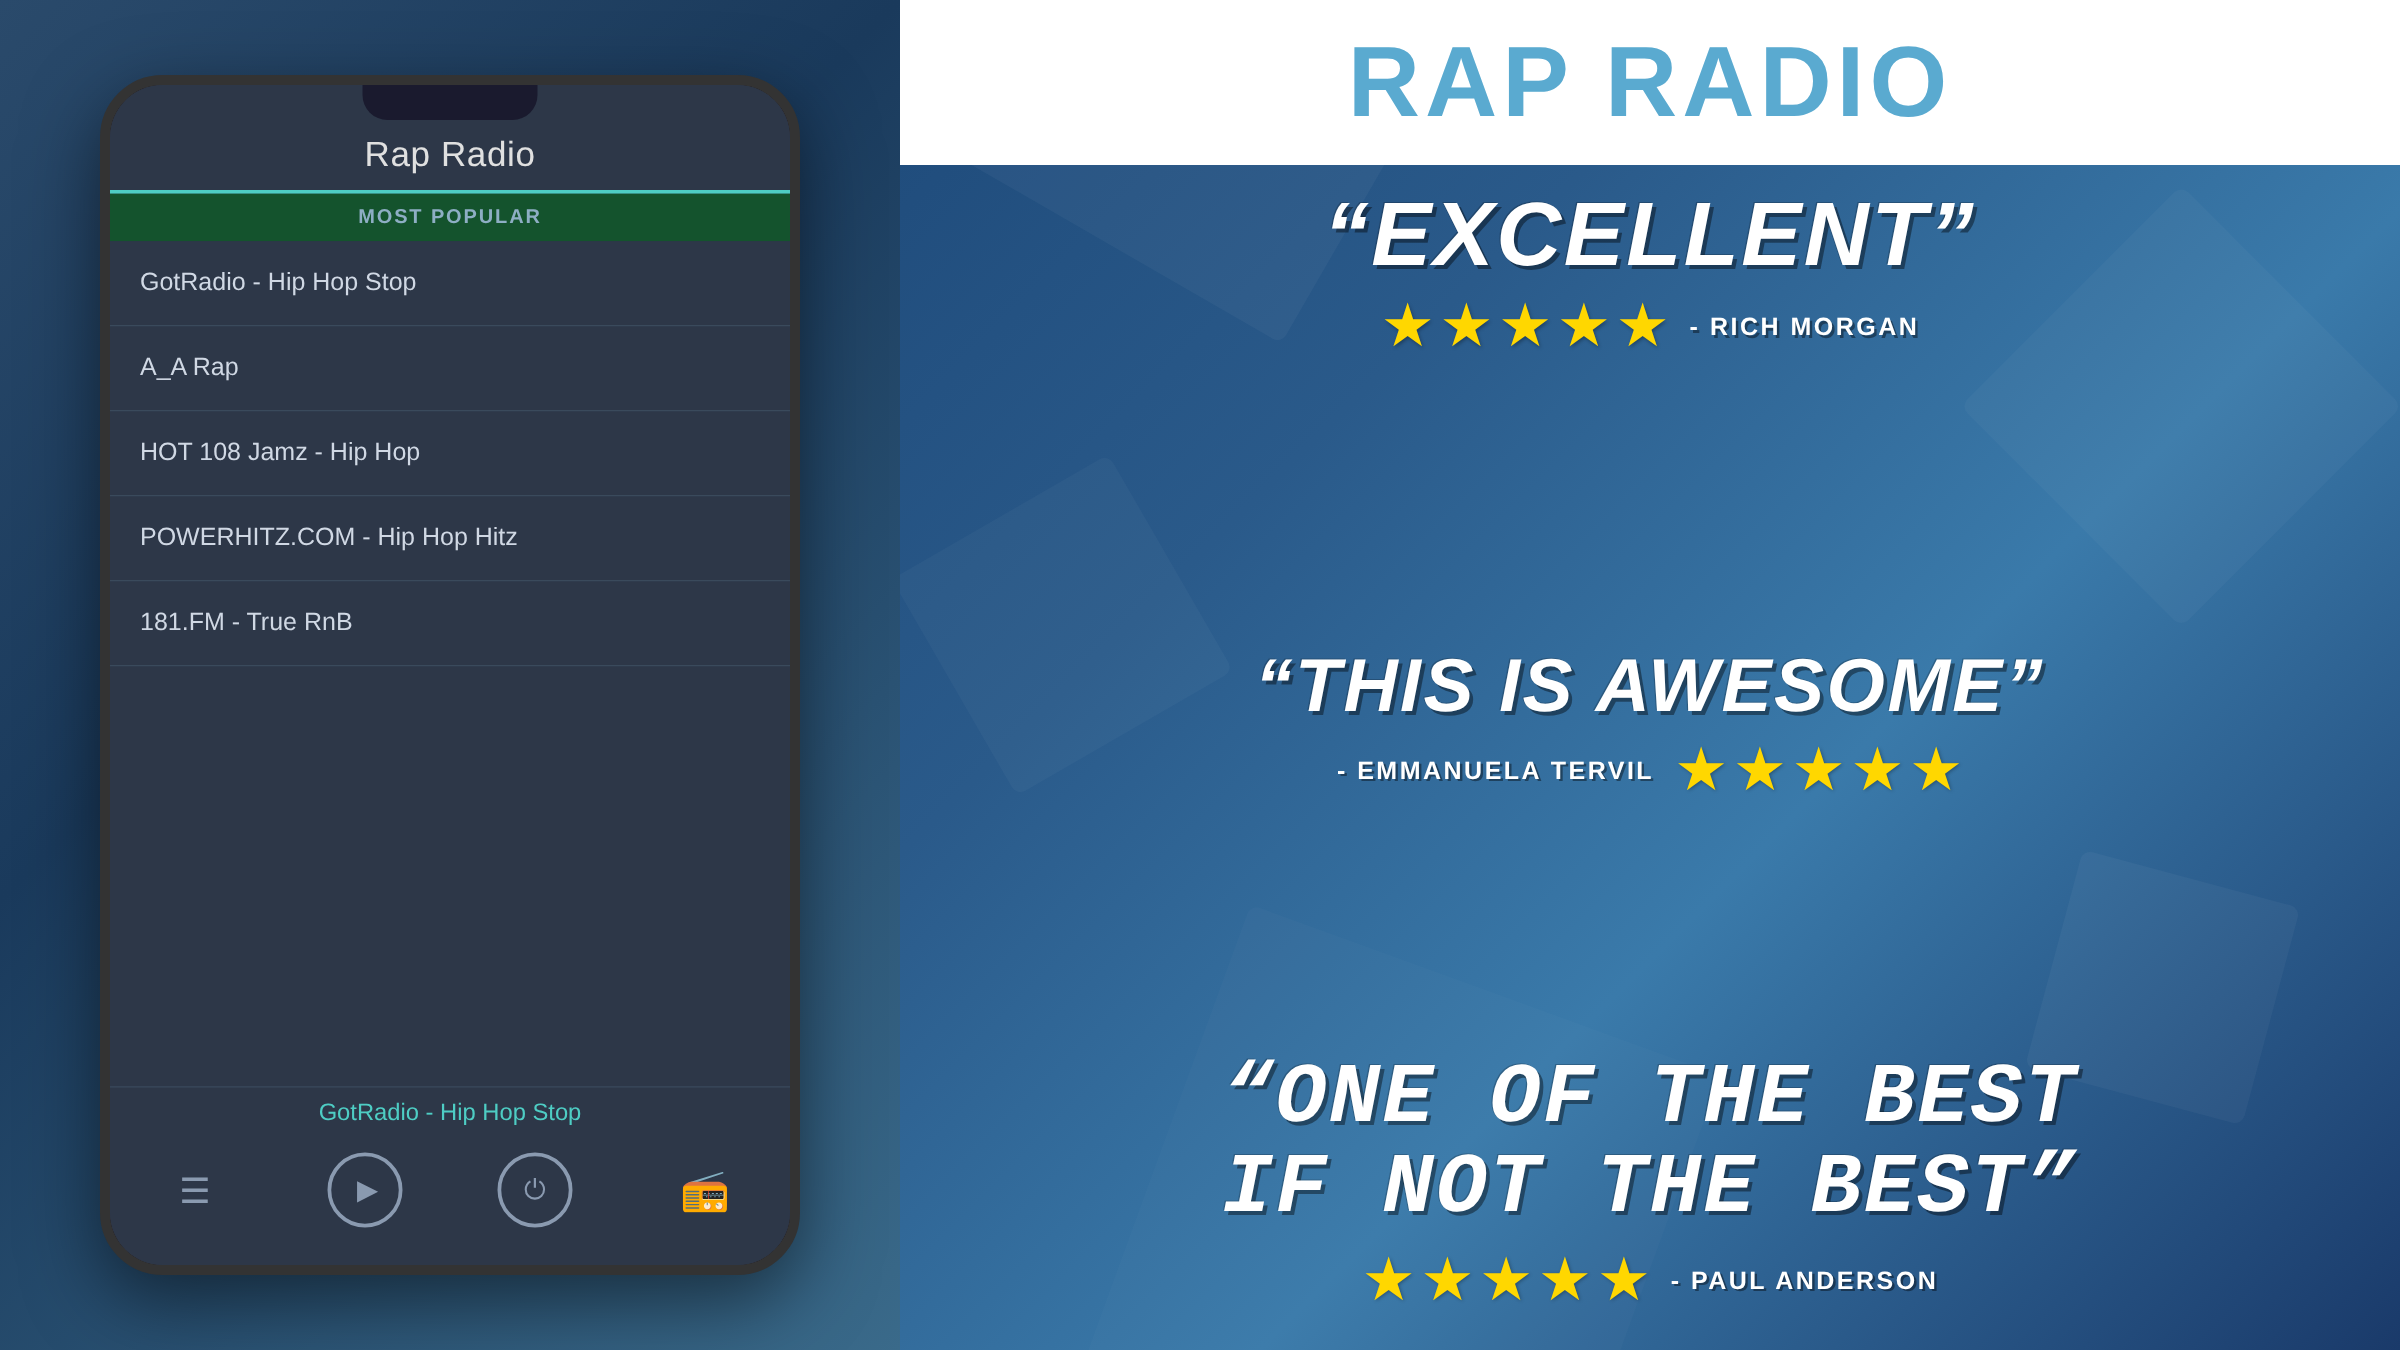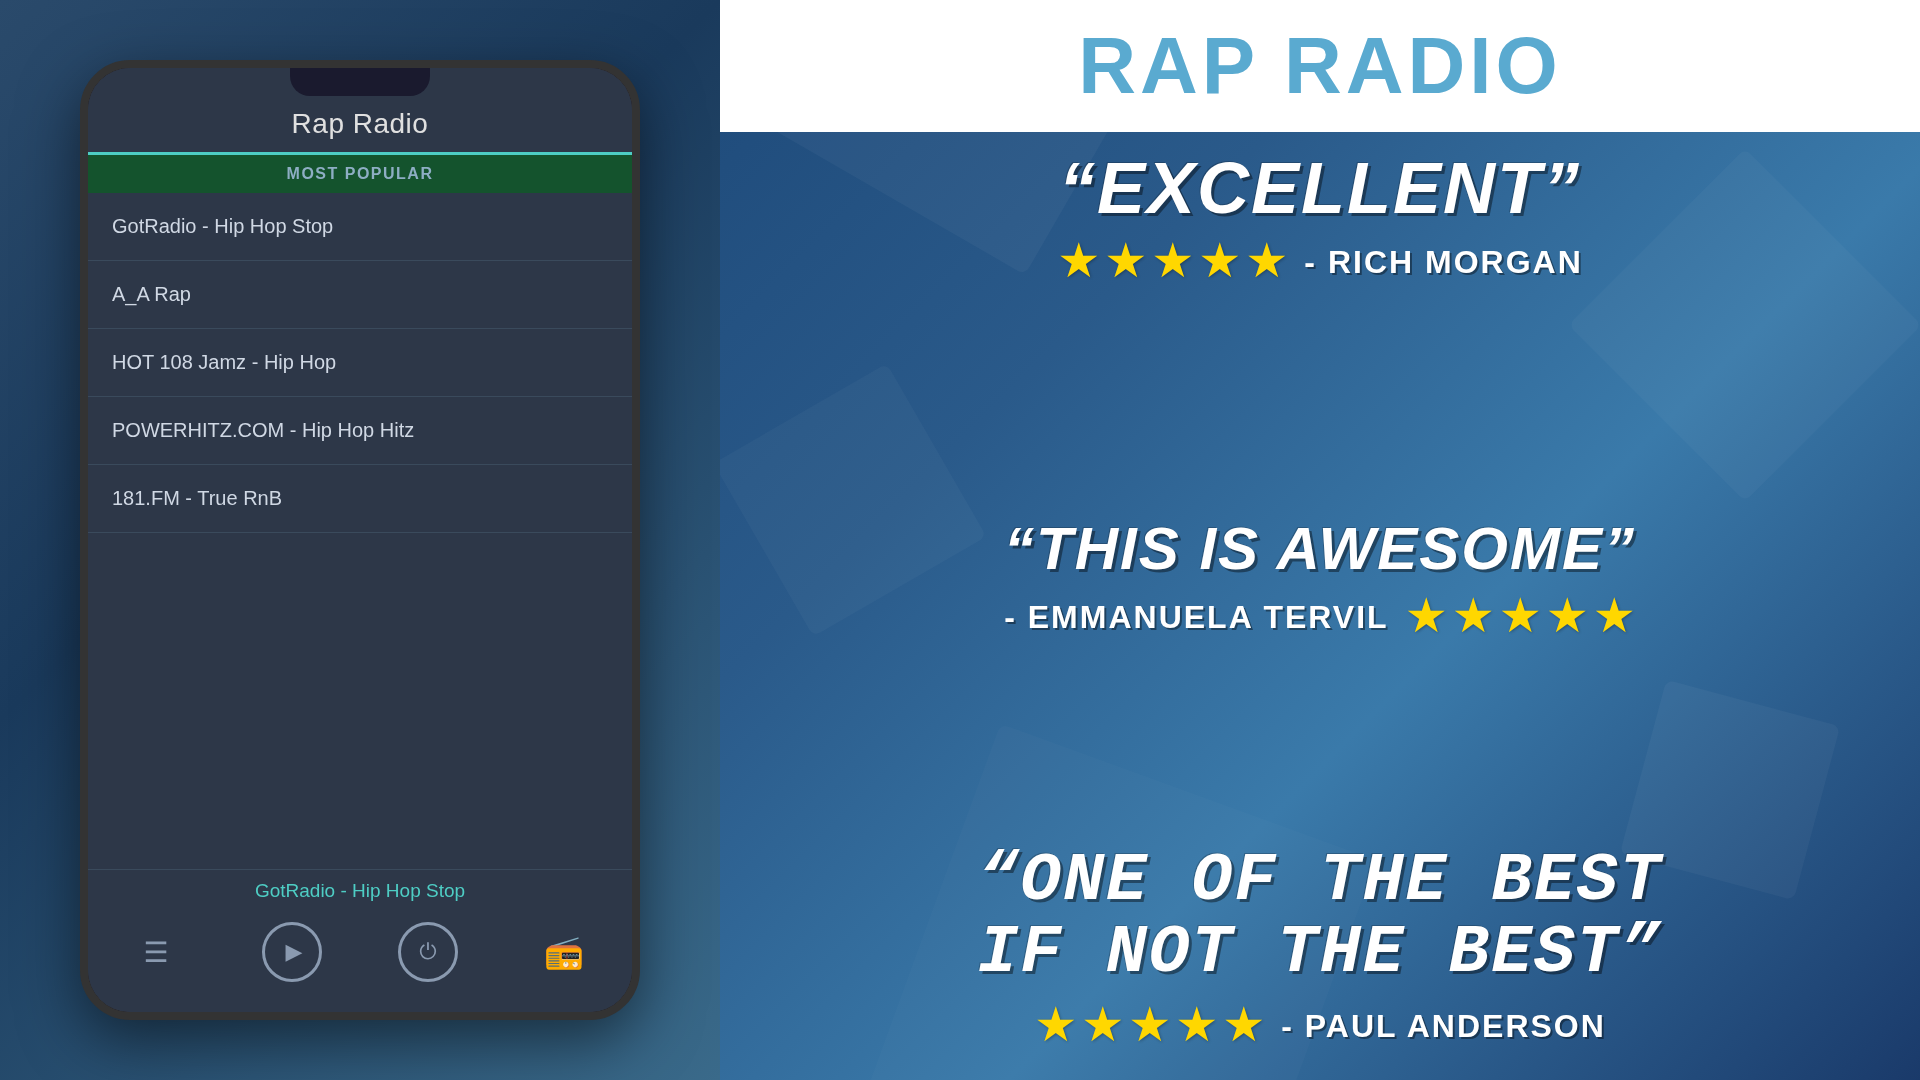--- a/index.html
+++ b/index.html
@@ -225,21 +225,21 @@
       font-size: 62px;
       margin-top: 29px;
     }
 
     .review-quote.smallest {
       font-size: 68px;
       font-family: Liberation Mono, monospace;
     }
 
     .review-author {
-      font-size: 32px;
+      font-size: 20px;
       font-weight: 700;
       color: white;
       letter-spacing: 2px;
       text-transform: uppercase;
       margin-top: 4px;
       text-shadow: 2px 2px 0px rgba(0,0,0,0.4);
     }
 
     .stars-row {
       display: flex;

